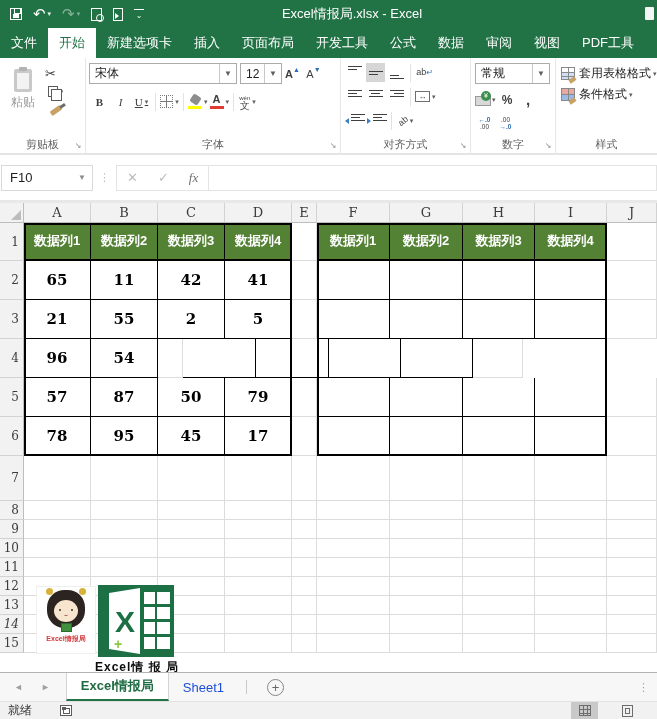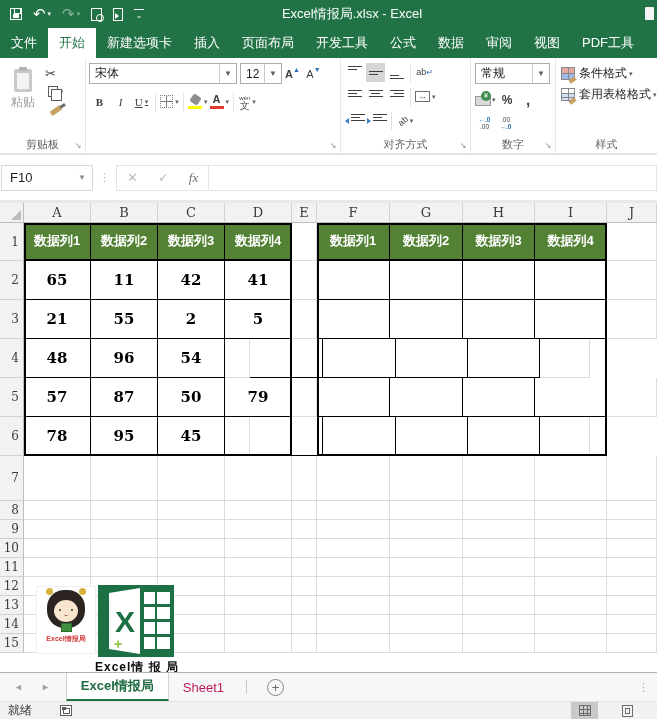--- a/index.html
+++ b/index.html
@@ -131,21 +131,21 @@
 .face{position:absolute;left:7px;top:10px;width:24px;height:22px;background:#f7e5ce;border-radius:50%}
 .face:before{content:"";position:absolute;left:5px;top:9px;width:2px;height:2px;background:#333;border-radius:50%;box-shadow:12px 0 0 #333}
 .face:after{content:"";position:absolute;left:10px;top:13px;width:4px;height:2px;border-bottom:1px solid #a66;border-radius:50%}
 .book{position:absolute;left:14px;bottom:-4px;width:11px;height:9px;background:#3f9140;border:1px solid #2c6b2d}
 .avatar-cap{font-size:7px;font-weight:bold;color:#d2383a;margin-top:6px;white-space:nowrap}
 .excel-logo{position:absolute;left:98px;top:382px;width:76px;height:72px}
 .logo-caption{position:absolute;left:92px;top:456px;width:90px;text-align:center;font-size:12px;font-weight:bold;color:#0c0c0c;letter-spacing:1px;white-space:nowrap}
 
 .sheetbar{height:29px;background:#f7f7f7;border-top:1px solid #b3b3b3;display:flex;align-items:stretch;font-size:13px}
 .snav{display:flex;align-items:center;gap:18px;padding:0 16px 0 14px;color:#a0a0a0;font-size:9px}
-.stab{display:flex;align-items:center;padding:0 14px;color:#be185d}
+.stab{display:flex;align-items:center;padding:0 14px;color:#1d4ed8}
 .stab.active{background:#fff;color:#1e6b41;font-weight:bold;border-bottom:2px solid #217346;border-left:1px solid #d4d4d4;border-right:1px solid #d4d4d4}
 .tabsep{width:1px;background:#c9c9c9;margin:7px 8px}
 .addsheet{width:17px;height:17px;border:1px solid #868686;border-radius:50%;color:#666;font-size:13px;line-height:15px;text-align:center;align-self:center;margin-left:12px}
 .smore{margin-left:auto;align-self:center;color:#a0a0a0;padding-right:8px;font-size:11px}
 
 .statusbar{height:18px;background:#f1f1f1;border-top:1px solid #e2e2e2;display:flex;align-items:center;font-size:12px;color:#333}
 .ready{padding-left:8px}
 .macro-icon{margin-left:28px;width:12px;height:11px;border:1px solid #5c5c5c;position:relative;background:#fff}
 .macro-icon:before{content:"";position:absolute;left:1px;top:1px;width:4px;height:3px;background:#5c5c5c}
 .macro-icon:after{content:"";position:absolute;right:1px;bottom:1px;width:5px;height:4px;border:1px solid #5c5c5c}
@@ -265,20 +265,21 @@
           </span>
         </span>
       <span class="vsep"></span>
       <span class="mini dd">
           <span class="icon-phon">
             <span class="pin">wén</span>
             <span>文</span>
           </span>
         </span>
     </div>
+    <div class="grp-label">字体</div>
     <div class="launcher">↘</div>
   </div>
 
   <div class="grp grp-align">
     <div class="row">
       <span class="mini">
           <span class="bars vtop">
             <i></i>
             <i class="short"></i>
           </span>
@@ -372,26 +373,26 @@
       <span class="mini">
           <span class="decs"><span>.00</span><br><b>→.0</b></span>
         </span>
     </div>
     <div class="grp-label">数字</div>
     <div class="launcher">↘</div>
   </div>
 
   <div class="grp grp-styles" id="stylesgrp">
     <div class="stylebtn dd">
+        <span class="sticon tbl"></span>
+        <span>套用表格格式</span>
+      </div>
+      <div class="stylebtn dd">
         <span class="sticon cf"></span>
         <span>条件格式</span>
-      </div>
-      <div class="stylebtn dd">
-        <span class="sticon tbl"></span>
-        <span>套用表格格式</span>
       </div>
       <div class="grp-label">样式</div>
   </div>
 </div>
 
 <div class="fbar">
   <span class="namebox">
     <span>F10</span>
     <span class="nchev">▼</span>
   </span>
@@ -453,21 +454,20 @@
         <div class="cell tcell" style="width: 67px;">5</div>
         <div class="cell gcell" style="width: 25px;"></div>
         <div class="cell tcell" style="width: 73px;"></div>
         <div class="cell tcell" style="width: 73px;"></div>
         <div class="cell tcell" style="width: 72px;"></div>
         <div class="cell tcell" style="width: 72px;"></div>
         <div class="cell gcell" style="width: 50px;"></div>
       </div>
       <div class="grow" style="height: 39px;">
         <div class="rh">4</div>
-        <div class="cell tcell" style="width: 67px;">48</div>
         <div class="cell tcell" style="width: 67px;">96</div>
         <div class="cell tcell" style="width: 67px;">54</div>
         <div class="cell gcell" style="width: 25px;"></div>
         <div class="cell tcell" style="width: 73px;"></div>
         <div class="cell tcell" style="width: 73px;"></div>
         <div class="cell tcell" style="width: 72px;"></div>
         <div class="cell tcell" style="width: 72px;"></div>
         <div class="cell gcell" style="width: 50px;"></div>
       </div>
       <div class="grow" style="height: 39px;">
@@ -481,20 +481,21 @@
         <div class="cell tcell" style="width: 73px;"></div>
         <div class="cell tcell" style="width: 72px;"></div>
         <div class="cell tcell" style="width: 72px;"></div>
         <div class="cell gcell" style="width: 50px;"></div>
       </div>
       <div class="grow" style="height: 39px;">
         <div class="rh">6</div>
         <div class="cell tcell" style="width: 67px;">78</div>
         <div class="cell tcell" style="width: 67px;">95</div>
         <div class="cell tcell" style="width: 67px;">45</div>
+        <div class="cell tcell" style="width: 67px;">17</div>
         <div class="cell gcell" style="width: 25px;"></div>
         <div class="cell tcell" style="width: 73px;"></div>
         <div class="cell tcell" style="width: 73px;"></div>
         <div class="cell tcell" style="width: 72px;"></div>
         <div class="cell tcell" style="width: 72px;"></div>
         <div class="cell gcell" style="width: 50px;"></div>
       </div>
       <div class="grow" style="height: 45px;">
         <div class="rh">7</div>
         <div class="cell gcell" style="width: 67px;"></div>
@@ -579,21 +580,21 @@
         <div class="cell gcell" style="width: 67px;"></div>
         <div class="cell gcell" style="width: 67px;"></div>
         <div class="cell gcell" style="width: 67px;"></div>
         <div class="cell gcell" style="width: 25px;"></div>
         <div class="cell gcell" style="width: 73px;"></div>
         <div class="cell gcell" style="width: 73px;"></div>
         <div class="cell gcell" style="width: 72px;"></div>
         <div class="cell gcell" style="width: 72px;"></div>
         <div class="cell gcell" style="width: 50px;"></div>
       </div>
-      <div class="grow" style="height: 19px;">
+      <div class="grow" style="height: 19px; font-style: italic;">
         <div class="rh">14</div>
         <div class="cell gcell" style="width: 67px;"></div>
         <div class="cell gcell" style="width: 67px;"></div>
         <div class="cell gcell" style="width: 67px;"></div>
         <div class="cell gcell" style="width: 67px;"></div>
         <div class="cell gcell" style="width: 25px;"></div>
         <div class="cell gcell" style="width: 73px;"></div>
         <div class="cell gcell" style="width: 73px;"></div>
         <div class="cell gcell" style="width: 72px;"></div>
         <div class="cell gcell" style="width: 72px;"></div>

